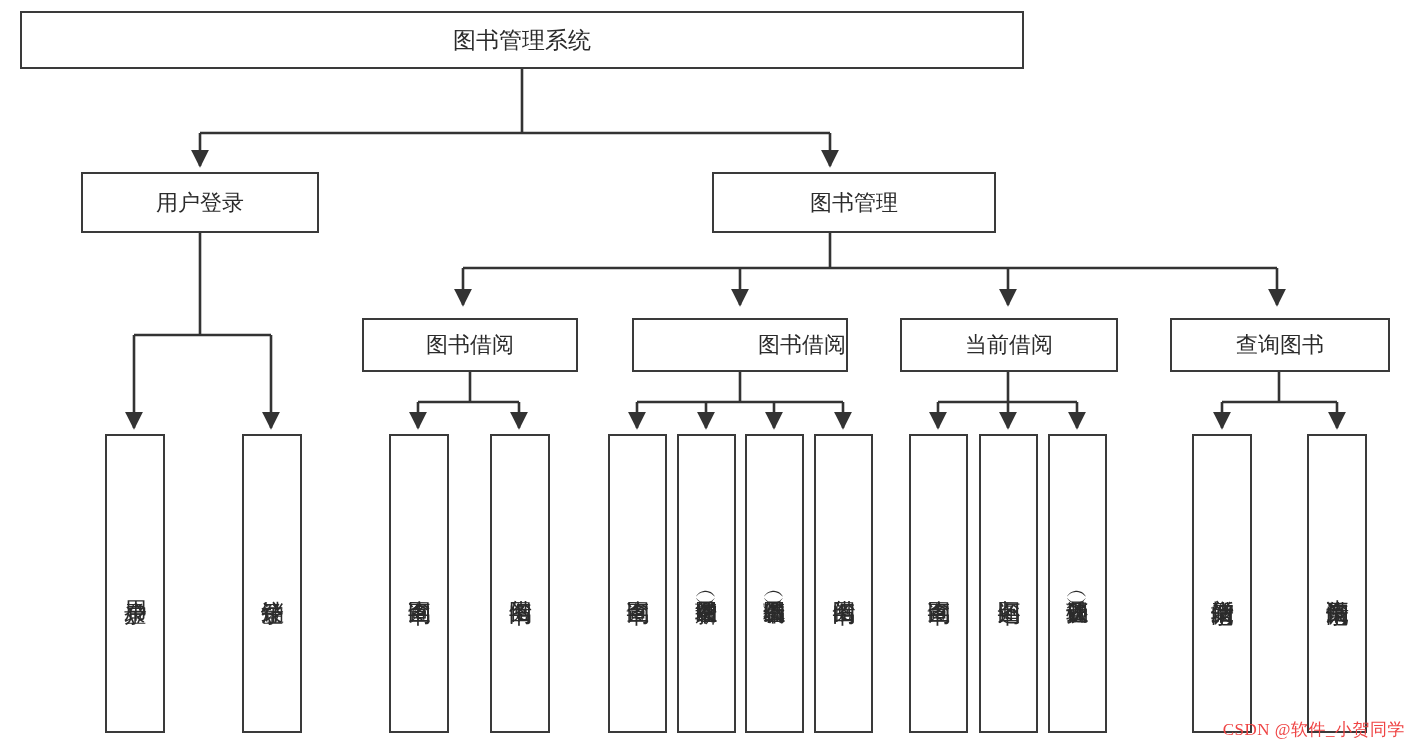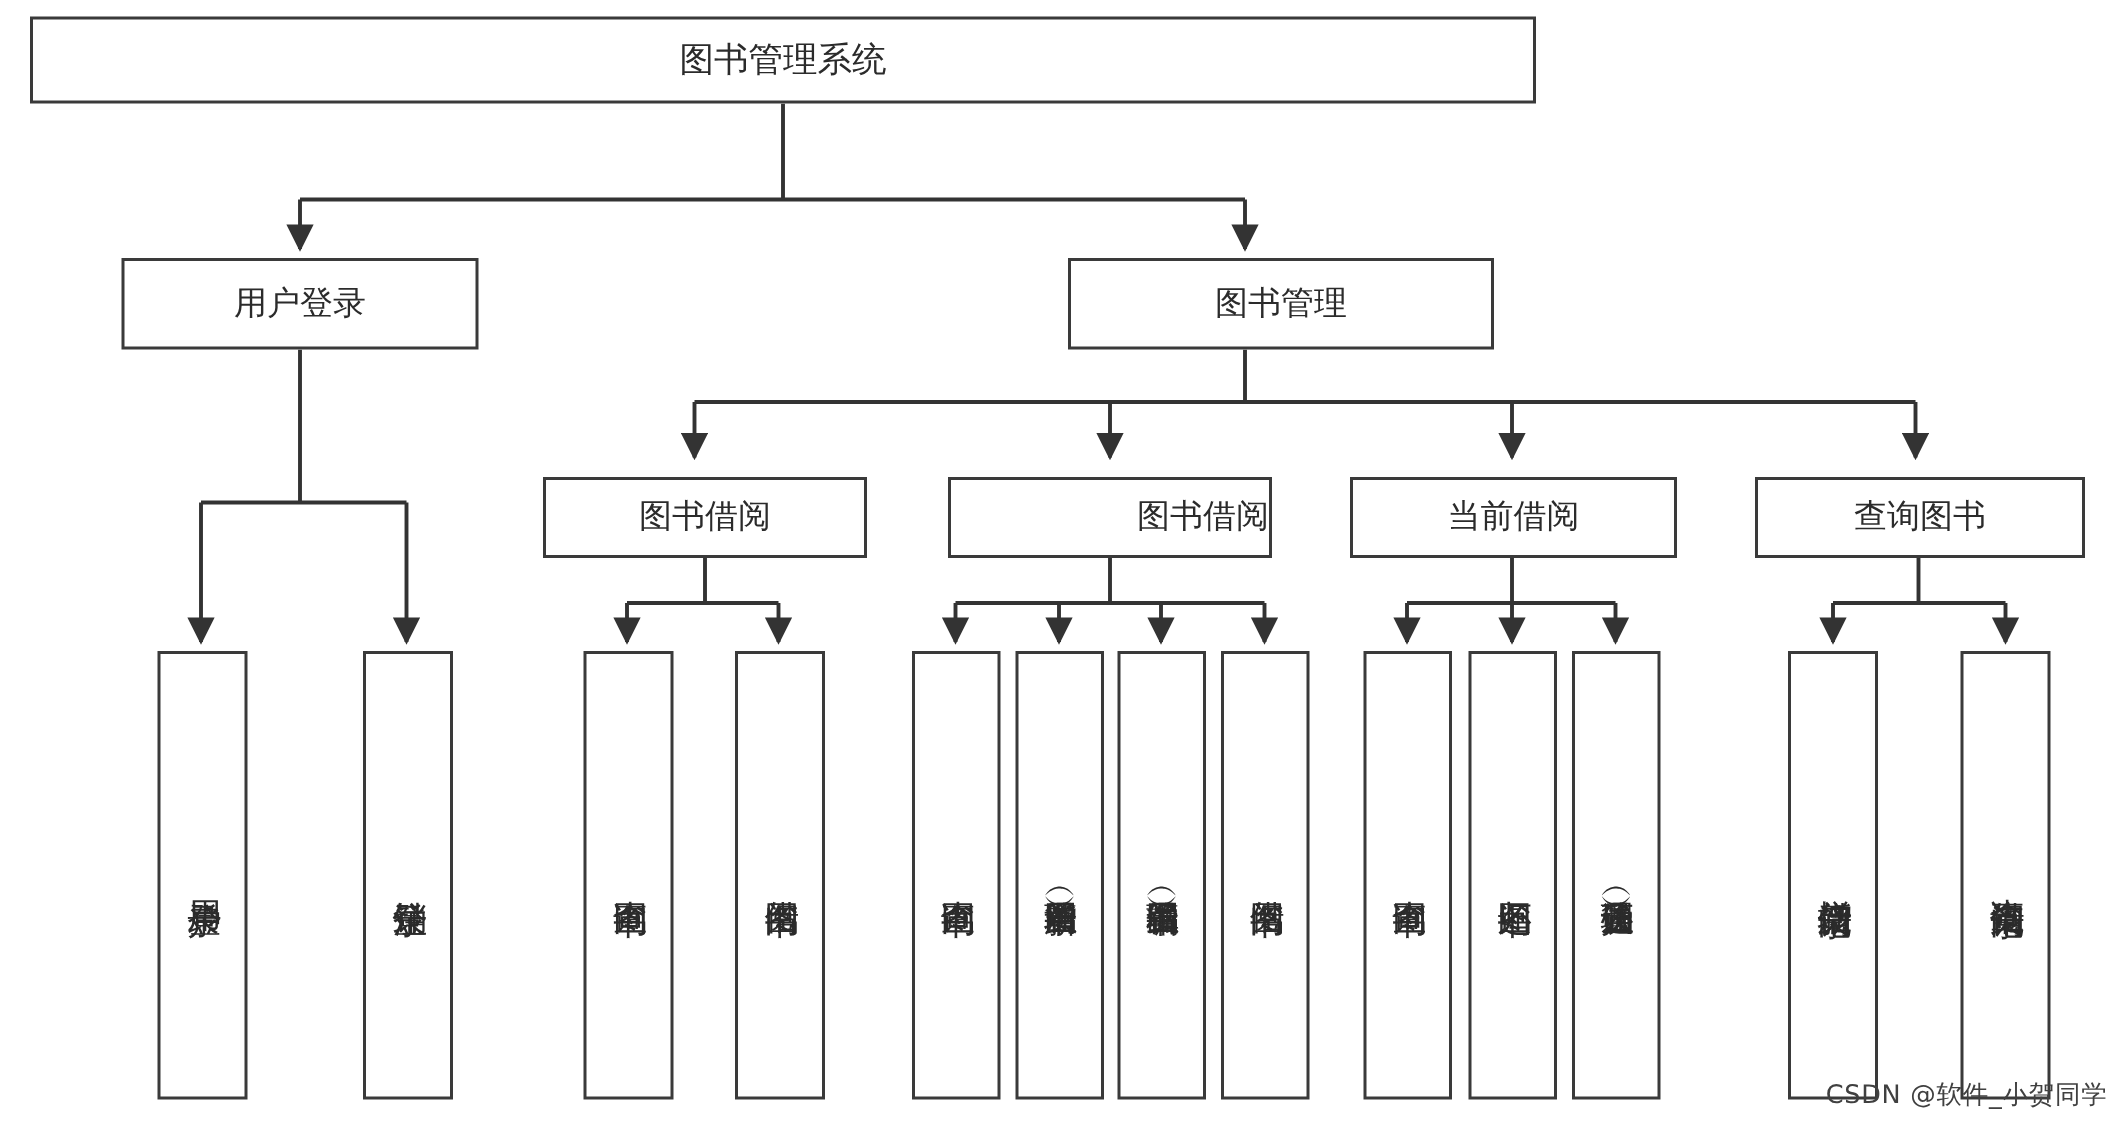--- a/index.html
+++ b/index.html
@@ -66,25 +66,26 @@
   .node.v.tight .label{
     font-size:22px;
     line-height:1.06;
     letter-spacing:0px;
   }
   .watermark{
     position:absolute;
     right:10px;
     bottom:6px;
     font-size:17px;
-    color:#404040;
+    color:#ef4444;
     letter-spacing:0.5px;
     z-index:3;
     user-select:none;
     white-space:nowrap;
+    font-family:Liberation Serif, serif;
   }
 </style>
 </head>
 <body>
 
 <div id="diagram-root">
 
   <svg id="edge-layer" viewBox="0 0 1405 747" width="1405" height="747" xmlns="http://www.w3.org/2000/svg">
     <defs>
       <marker id="arrow" viewBox="0 0 10 10" refX="9" refY="5" markerWidth="7" markerHeight="7" orient="auto-start-reverse">

